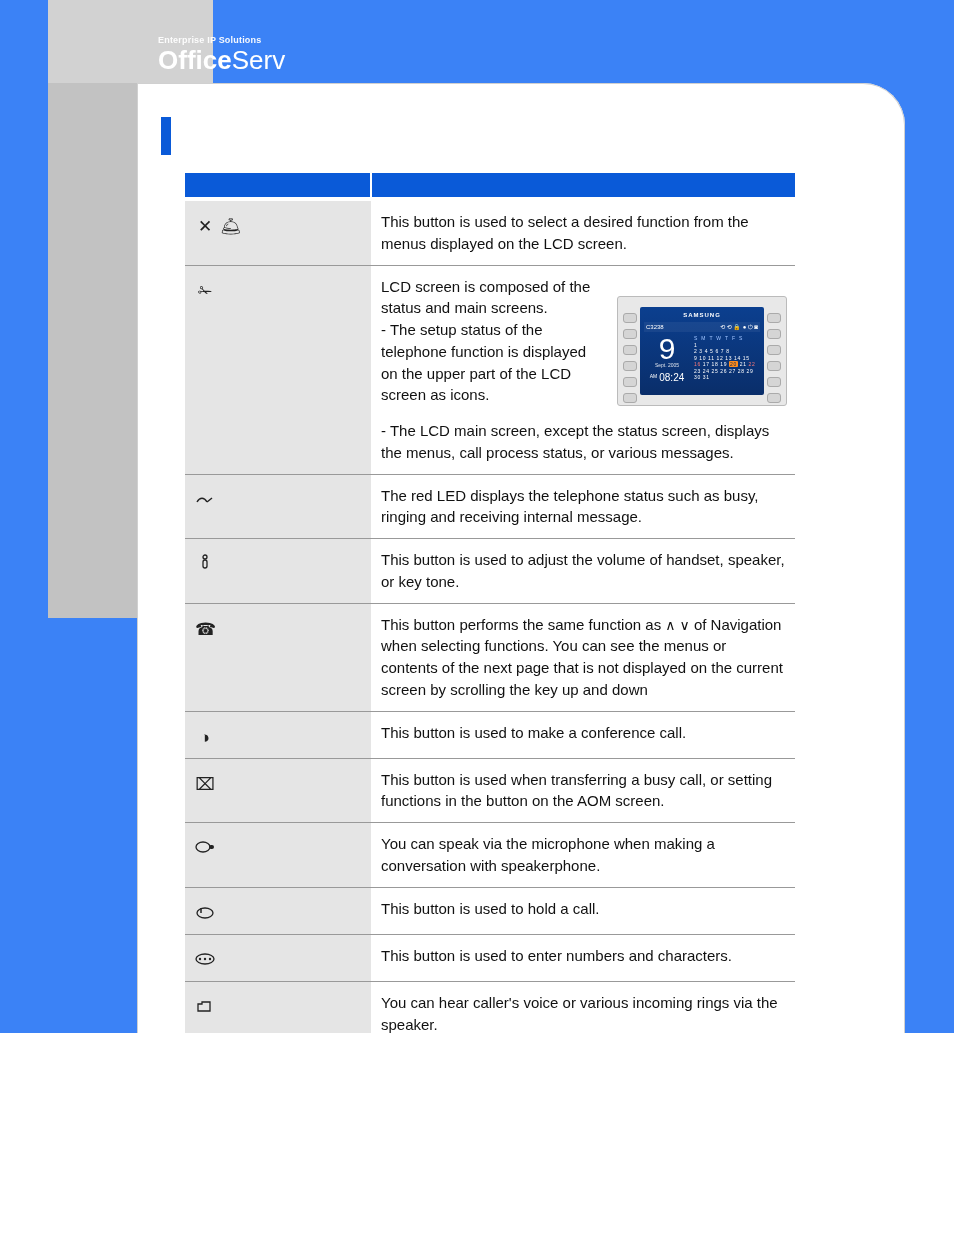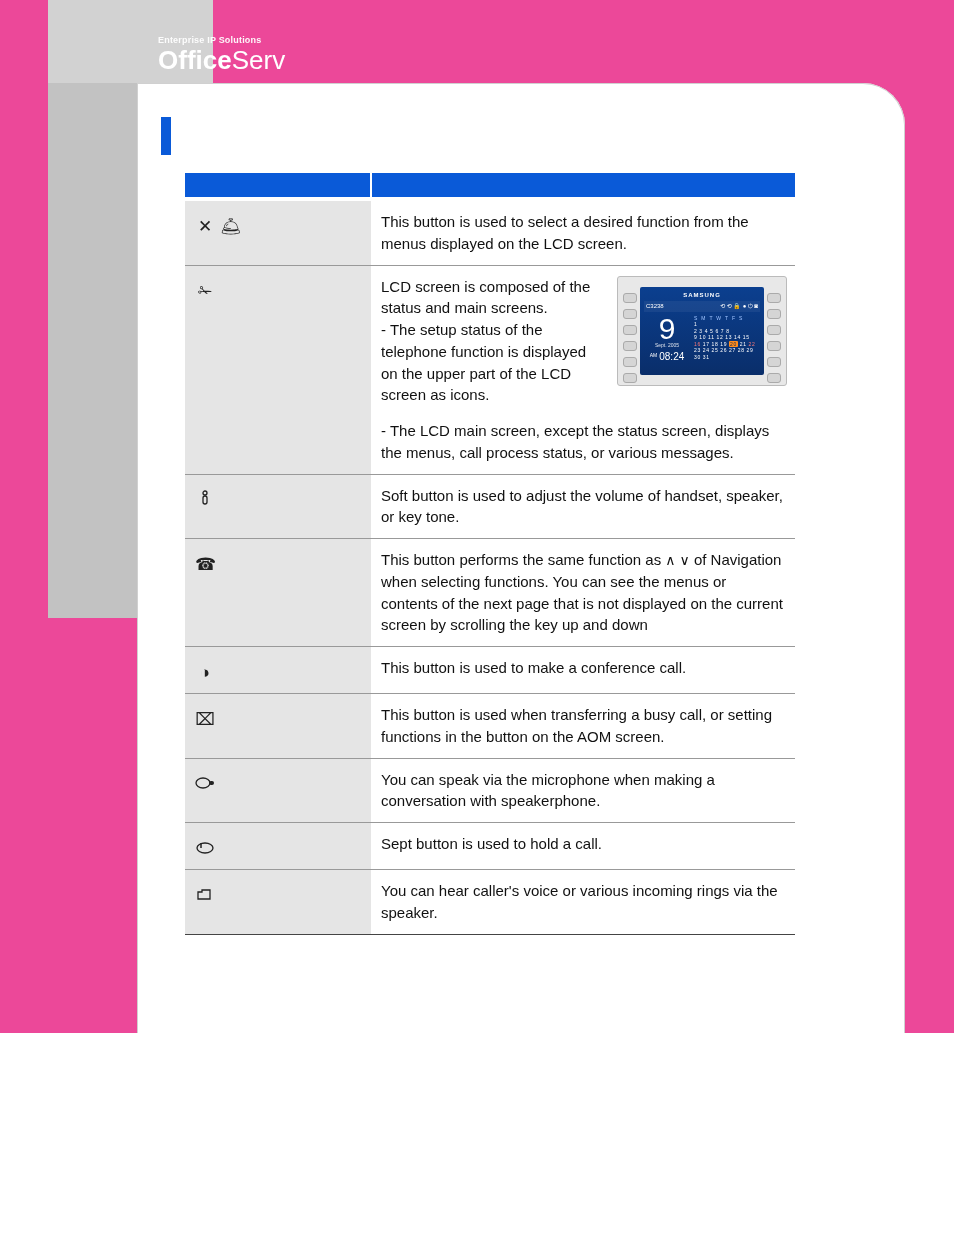--- a/index.html
+++ b/index.html
@@ -7,21 +7,21 @@
     padding: 0;
     background: #fff;
     font-family: Arial, Helvetica, sans-serif;
     font-size: 14px;
     color: #111;
   }
   .page {
     width: 954px;
     height: 1033px;
     position: relative;
-    background: #ec4899;
+    background: #3b82f6;
     overflow: hidden;
   }
   
   .left-strip {
     position: absolute;
     left: 48px;
     top: 0;
     width: 165px;
     height: 618px;
     background: #c2c2c2;
@@ -110,21 +110,21 @@
   }
   .icon {
     display: inline-block;
     width: 20px;
     text-align: center;
     font-size: 17px;
     line-height: 1;
     vertical-align: -2px;
     color: #222;
   }
-  .lcd-row { display: flex; gap: 14px; align-items: flex-start; }
+  .lcd-row { display: flex; gap: 14px; align-items: flex-end; }
   .lcd-text { flex: 1; }
   .lcd-img {
     width: 170px;
     height: 110px;
     flex: 0 0 170px;
     background: #e8e8e8;
     border: 1px solid #bbb;
     border-radius: 3px;
     position: relative;
     padding: 6px;
@@ -308,33 +308,45 @@
                     </div>
                   </div>
                 </div>
               </div>
             </div>
             <div style="height:14px"></div>
             <div style="padding-left:0">- The LCD main screen, except the status screen, displays the menus, call process status, or various messages.</div>
           </td>
         </tr>
 
+        <tr>
+          <td class="namecell">
+            <span class="icon">
+              <svg width="18" height="12" viewBox="0 0 18 12">
+                  <path d="M1 8 C4 3 8 3 11 8" stroke="#222" stroke-width="1.4" fill="none"></path>
+                  <path d="M11 8 L16 4" stroke="#222" stroke-width="1.4"></path>
+                </svg>
+            </span>
+            <span></span>
+          </td>
+          <td>The red LED displays the telephone status such as busy, ringing and receiving internal message.</td>
+        </tr>
 
 
         <tr>
           <td class="namecell">
             <span class="icon">
               <svg width="10" height="16" viewBox="0 0 10 16">
                   <circle cx="5" cy="3" r="2" fill="none" stroke="#222" stroke-width="1.3"></circle>
                   <rect x="3" y="6" width="4" height="8" rx="2" fill="none" stroke="#222" stroke-width="1.3"></rect>
                 </svg>
             </span>
             <span></span>
           </td>
-          <td>Soft button is used to adjust the volume of handset, speaker, or key tone.</td>
+          <td>This button is used to adjust the volume of handset, speaker, or key tone.</td>
         </tr>
 
         <tr>
           <td class="namecell">
             <span class="icon">☎</span>
             <span></span>
           </td>
           <td>
             <span>This button performs the same function as </span>
             <span class="arrows">∧  ∨</span>
@@ -375,24 +387,38 @@
         <tr>
           <td class="namecell">
             <span class="icon">
               <svg width="20" height="14" viewBox="0 0 20 14">
                   <ellipse cx="10" cy="8" rx="8" ry="5" fill="none" stroke="#222" stroke-width="1.3"></ellipse>
                   <path d="M6 3 L6 8" stroke="#222" stroke-width="1.5"></path>
                 </svg>
             </span>
             <span></span>
           </td>
-          <td>Sept button is used to hold a call.</td>
-        </tr>
-
-
+          <td>This button is used to hold a call.</td>
+        </tr>
+
+
+        <tr>
+          <td class="namecell">
+            <span class="icon">
+              <svg width="20" height="14" viewBox="0 0 20 14">
+                  <ellipse cx="10" cy="7" rx="9" ry="5" fill="none" stroke="#222" stroke-width="1.3"></ellipse>
+                  <circle cx="5" cy="7" r="1.2" fill="#222"></circle>
+                  <circle cx="10" cy="7" r="1.2" fill="#222"></circle>
+                  <circle cx="15" cy="7" r="1.2" fill="#222"></circle>
+                </svg>
+            </span>
+            <span></span>
+          </td>
+          <td>This button is used to enter numbers and characters.</td>
+        </tr>
 
         <tr>
           <td class="namecell" style="border-bottom:1px solid #444">
             <span class="icon">
               <svg width="18" height="14" viewBox="0 0 18 14">
                   <path d="M2 12 L2 5 L6 5 L6 3 L14 3 L14 12 Z" fill="none" stroke="#222" stroke-width="1.3"></path>
                 </svg>
             </span>
             <span></span>
           </td>

